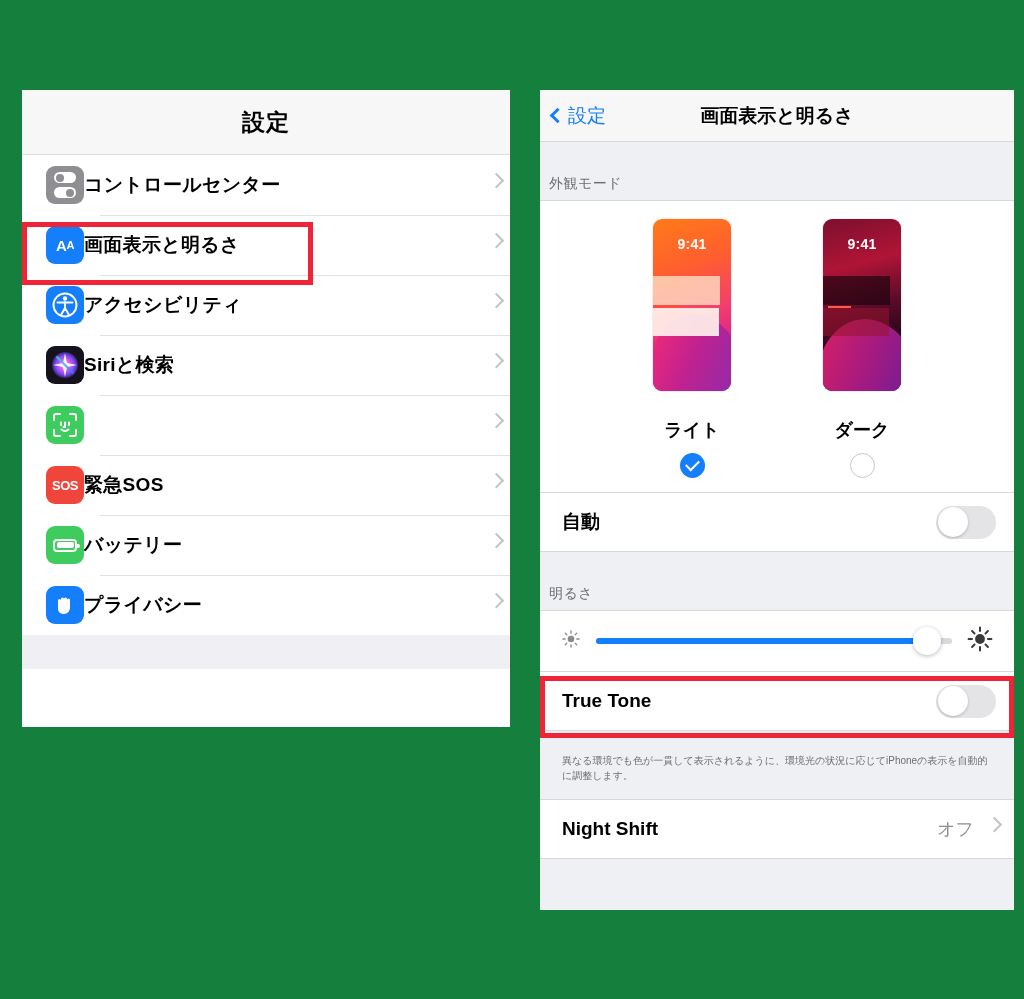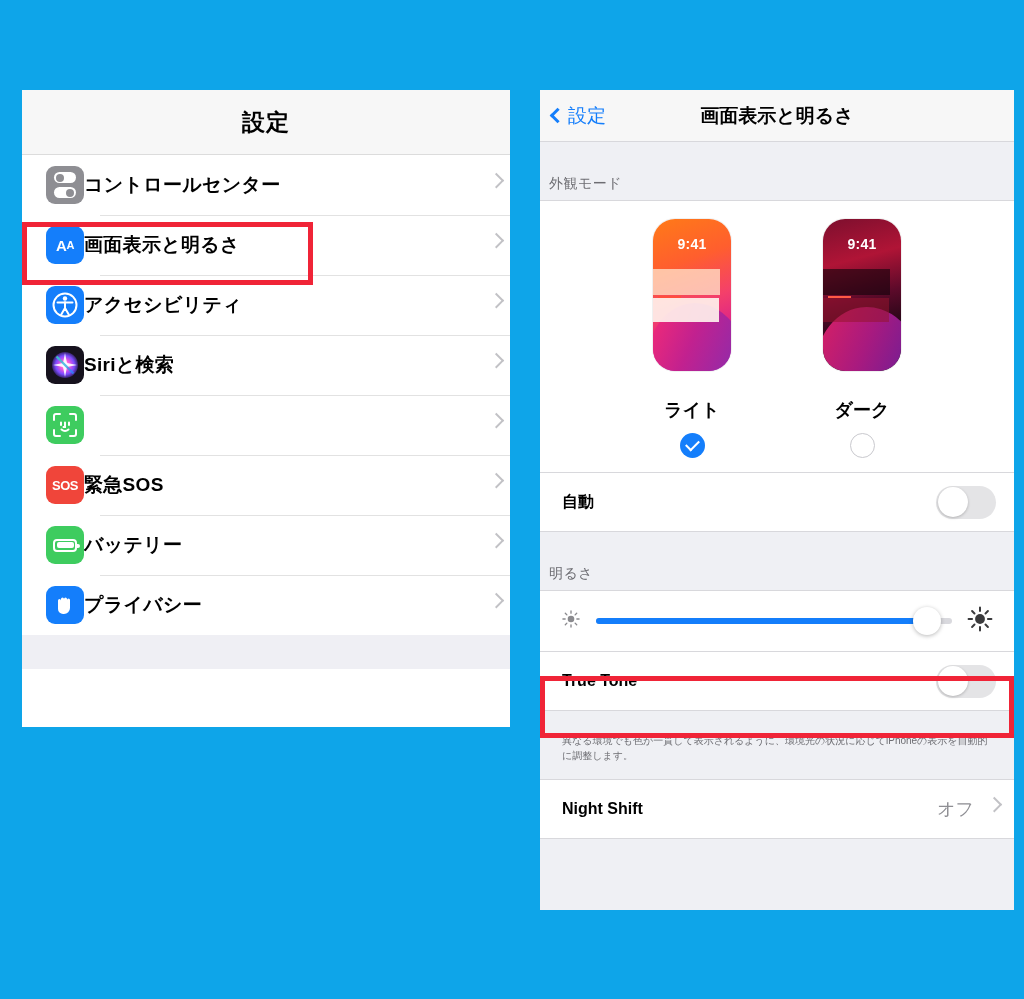--- a/index.html
+++ b/index.html
@@ -2,21 +2,21 @@
 <html lang="ja"><head>
 <meta charset="utf-8">
 <style>
   * { box-sizing: border-box; margin: 0; padding: 0; }
   html, body {
     width: 1024px; height: 999px;
     background: #ffffff;
     font-family: "Liberation Sans", "DejaVu Sans", sans-serif;
     overflow: hidden;
   }
-  .canvas { position: relative; width: 1024px; height: 999px; background: #0ea5e9; }
+  .canvas { position: relative; width: 1024px; height: 999px; background: #15803d; }
 
   
   .left-panel {
     position: absolute; left: 22px; top: 90px;
     width: 488px; height: 637px;
     background: #ffffff;
   }
   .nav-bar-left {
     height: 65px; background: #f7f7f7;
     display: flex; align-items: center; justify-content: center;
@@ -119,21 +119,21 @@
   }
   .grp { background: #fff; }
   .grp-top { border-top: 1px solid #d8d8dc; }
   .grp-bot { border-bottom: 1px solid #d8d8dc; }
 
   
   .appearance { background: #fff; padding: 18px 0 14px; }
   .previews { display: flex; justify-content: center; gap: 92px; }
   .pv { display: flex; flex-direction: column; align-items: center; }
   .phone {
-    width: 78px; height: 152px; border-radius: 22px;
+    width: 78px; height: 172px; border-radius: 9px;
     position: relative; overflow: hidden;
     box-shadow: 0 0 0 1px rgba(0,0,0,0.06);
   }
   .phone .time {
     position: absolute; top: 17px; left: 0; right: 0;
     text-align: center; color: #fff; font-size: 14px; font-weight: 600;
     z-index: 5; letter-spacing: 0.3px;
   }
   
   .wp-light {
@@ -190,21 +190,21 @@
     content:""; width: 11px; height: 6px;
     border-left: 2.4px solid #fff; border-bottom: 2.4px solid #fff;
     transform: rotate(-45deg); margin-top: -3px;
   }
 
   .rrow {
     position: relative; min-height: 58px;
     display: flex; align-items: center; justify-content: space-between;
     padding: 0 18px 0 22px; background: #fff;
   }
-  .rrow-label { font-size: 16px; font-weight: bold; color: #000; }
+  .rrow-label { font-size: 19px; font-weight: bold; color: #000; }
   .rrow-value { font-size: 18px; color: #8e8e93; margin-right: 22px; }
 
   .toggle {
     width: 60px; height: 33px; border-radius: 17px;
     background: #e4e4e6; position: relative; flex: 0 0 60px;
   }
   .toggle .knob {
     position: absolute; top: 1.5px; left: 1.5px;
     width: 30px; height: 30px; border-radius: 50%;
     background: #fff; box-shadow: 0 1px 3px rgba(0,0,0,0.22);

